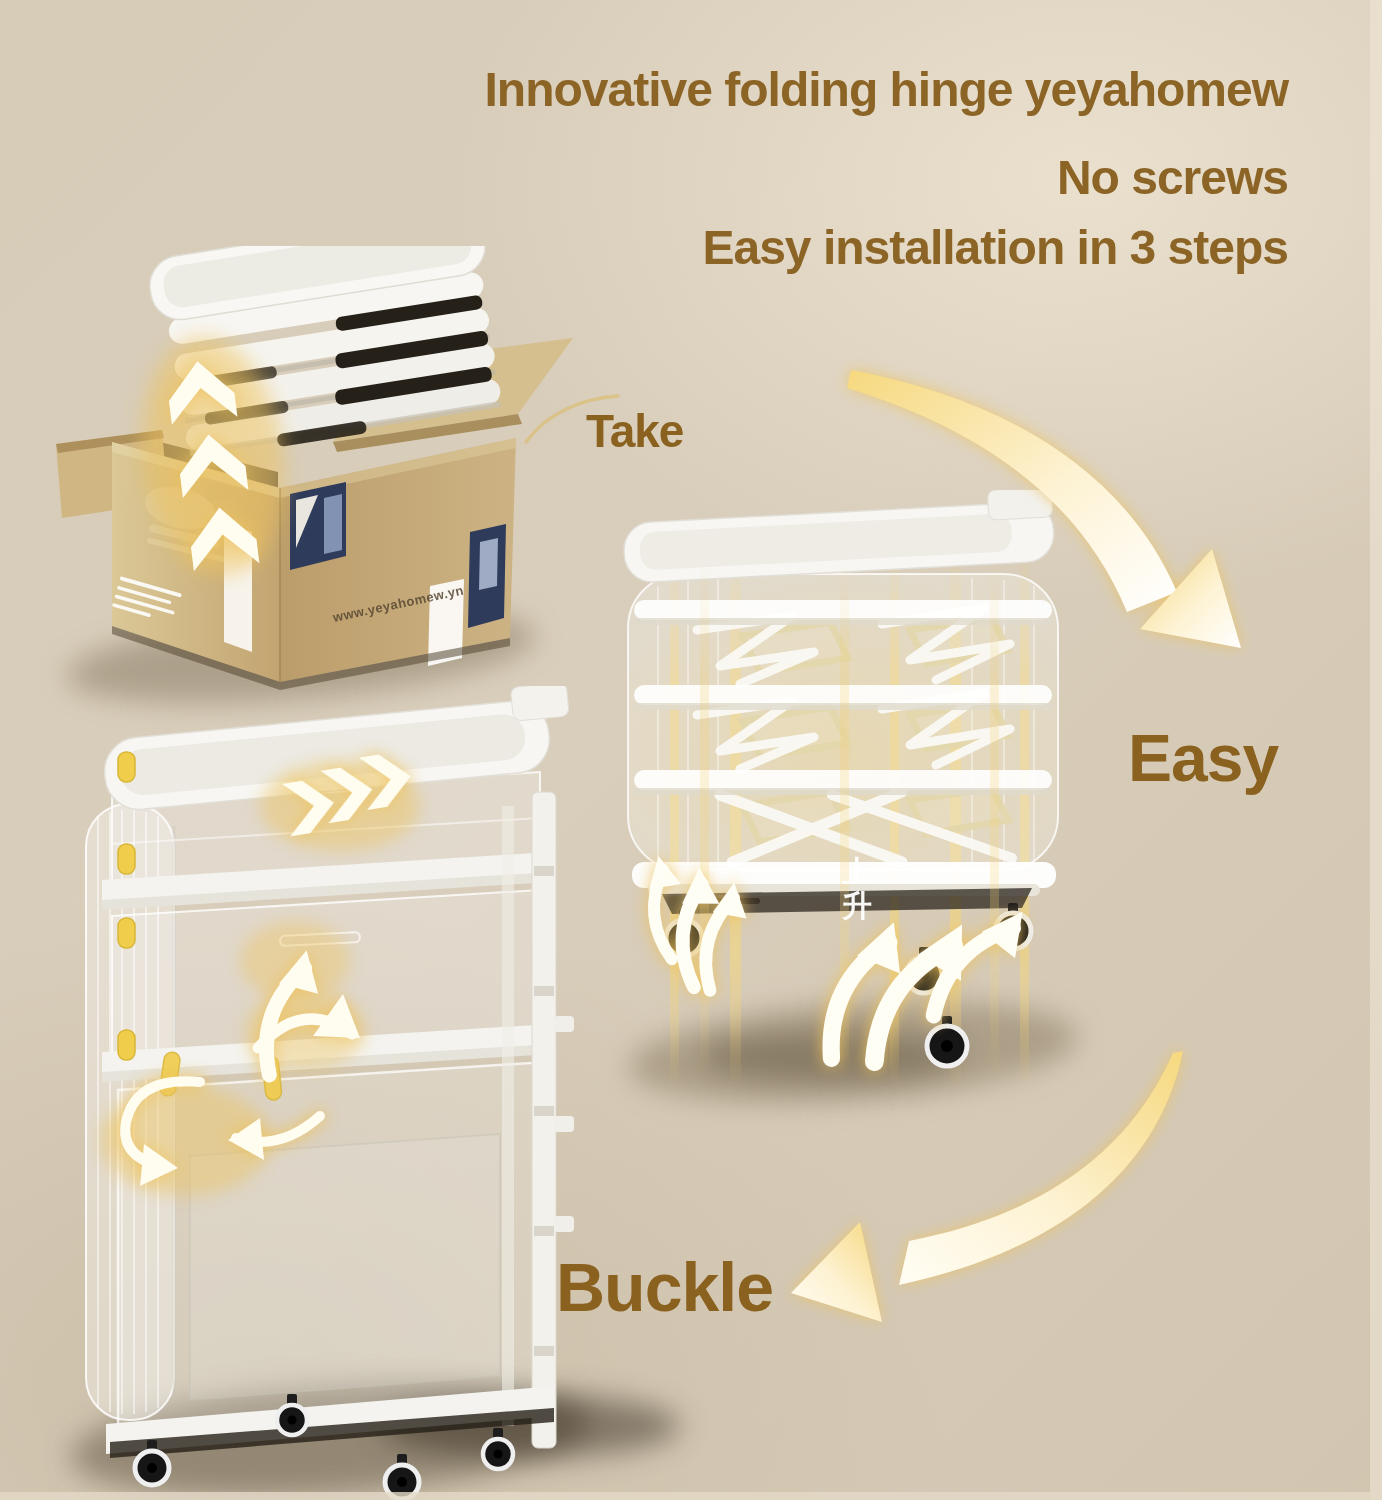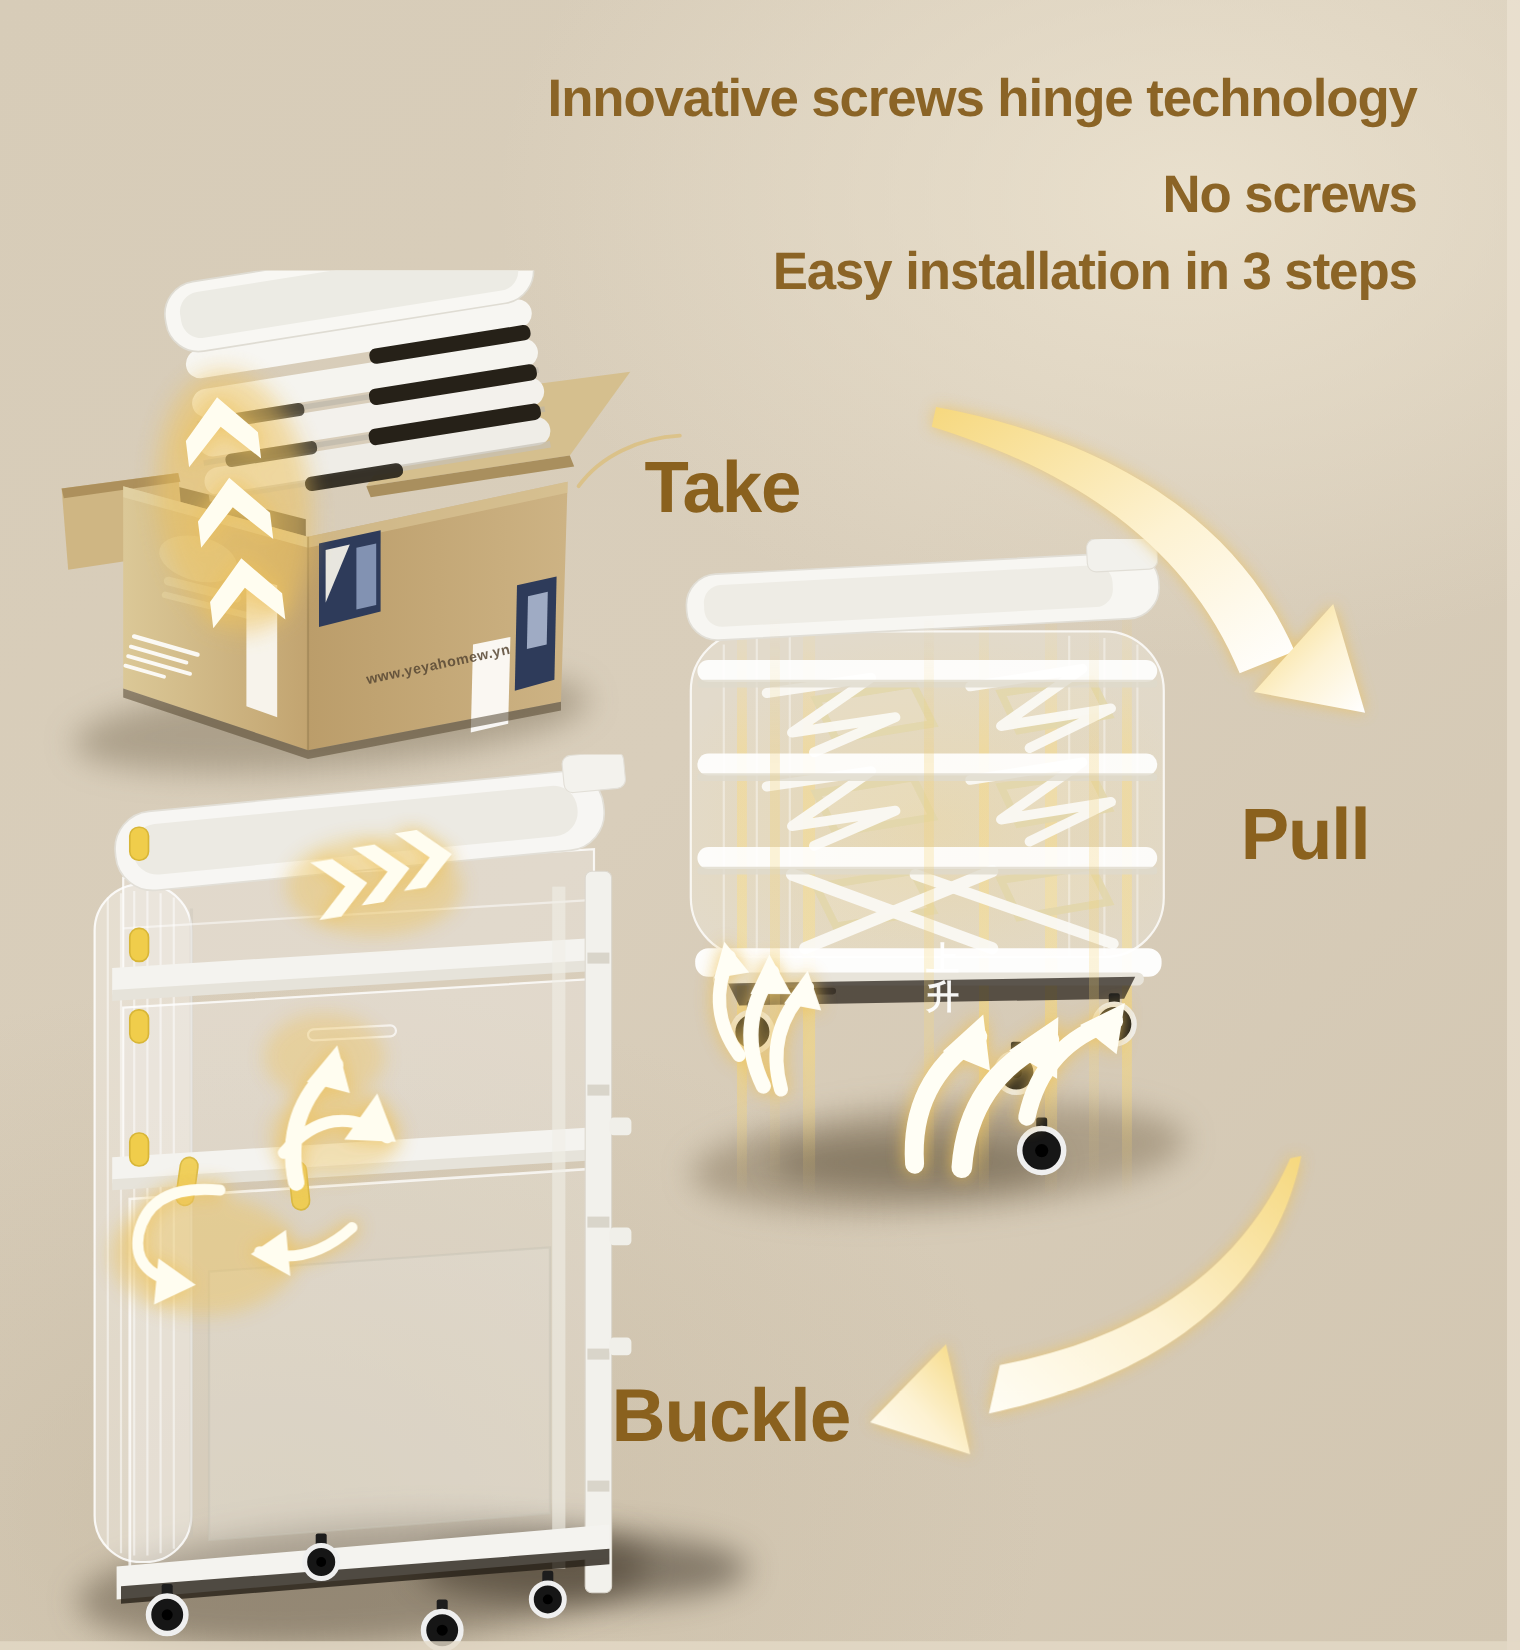--- a/index.html
+++ b/index.html
@@ -8,39 +8,39 @@
     background:
       radial-gradient(900px 600px at 78% 12%, rgba(236,227,208,.85), rgba(236,227,208,0) 70%),
       radial-gradient(1000px 700px at 18% 92%, rgba(188,174,148,.45), rgba(188,174,148,0) 70%),
       linear-gradient(135deg,#d7ccb8 0%,#d9cebb 45%,#d2c6b1 100%);}
   .headline-line{position:absolute;right:94px;color:#8b6426;font-weight:700;
     font-size:48px;letter-spacing:-1px;white-space:nowrap;text-align:right;}
   .hl1{top:62px;}
   .hl2{top:150px;text-align:right;}
   .hl3{top:220px;}
   .step-label{position:absolute;color:#8a611e;font-weight:700;letter-spacing:-1px;white-space:nowrap;}
-  .lab-take{left:586px;top:404px;font-size:66px;}
+  .lab-take{left:586px;top:404px;font-size:46px;}
   .lab-pull{left:1128px;top:720px;font-size:66px;}
   .lab-buckle{left:556px;top:1248px;font-size:68px;}
   .shadow{position:absolute;border-radius:50%;filter:blur(14px);}
   .sh-box{left:66px;top:614px;width:470px;height:84px;background:rgba(92,76,52,.35);transform:rotate(-5deg);}
   .sh-cartB{left:628px;top:1004px;width:450px;height:96px;background:rgba(110,92,64,.40);transform:rotate(-4deg);}
   .sh-cartB2{left:700px;top:1032px;width:260px;height:50px;background:rgba(70,56,38,.35);}
   .sh-cartC{left:70px;top:1384px;width:520px;height:110px;background:rgba(70,57,40,.42);transform:rotate(-4deg);}
   .sh-cartC2{left:380px;top:1394px;width:300px;height:64px;background:rgba(40,31,21,.45);}
   .scene{position:absolute;}
   .edge-strip-right{position:absolute;right:0;top:0;width:12px;height:1500px;background:rgba(240,232,216,.55);}
   .edge-strip-bottom{position:absolute;left:0;top:1492px;width:1382px;height:8px;background:#e3d9c7;opacity:.8;}
 </style>
 </head>
 <body>
 
 <div class="stage">
 
-  <div class="headline-line hl1">Innovative screws hinge technology</div>
+  <div class="headline-line hl1">Innovative folding hinge yeyahomew</div>
   <div class="headline-line hl2">No screws</div>
   <div class="headline-line hl3">Easy installation in 3 steps</div>
 
   <div class="shadow sh-box"></div>
   <div class="shadow sh-cartB"></div>
   <div class="shadow sh-cartB2"></div>
   <div class="shadow sh-cartC"></div>
   <div class="shadow sh-cartC2"></div>
 
   <svg class="scene" style="left:28px;top:246px" width="560" height="450" viewBox="0 0 560 450" xmlns="http://www.w3.org/2000/svg">
@@ -465,18 +465,18 @@
       <path d="M420,18 C398,126 312,214 136,252 L146,208 C300,178 374,102 410,20 Z"></path>
       <polygon points="28,260 97,189 119,289"></polygon>
     </g>
     <g fill="url(#gradE)">
       <path d="M420,18 C398,126 312,214 136,252 L146,208 C300,178 374,102 410,20 Z"></path>
       <polygon points="28,260 97,189 119,289"></polygon>
     </g>
   </svg>
 
   <div class="step-label lab-take">Take</div>
-  <div class="step-label lab-pull">Pull</div>
+  <div class="step-label lab-pull">Easy</div>
   <div class="step-label lab-buckle">Buckle</div>
 
   <div class="edge-strip-right"></div>
   <div class="edge-strip-bottom"></div>
 </div>
 
 </body></html>

